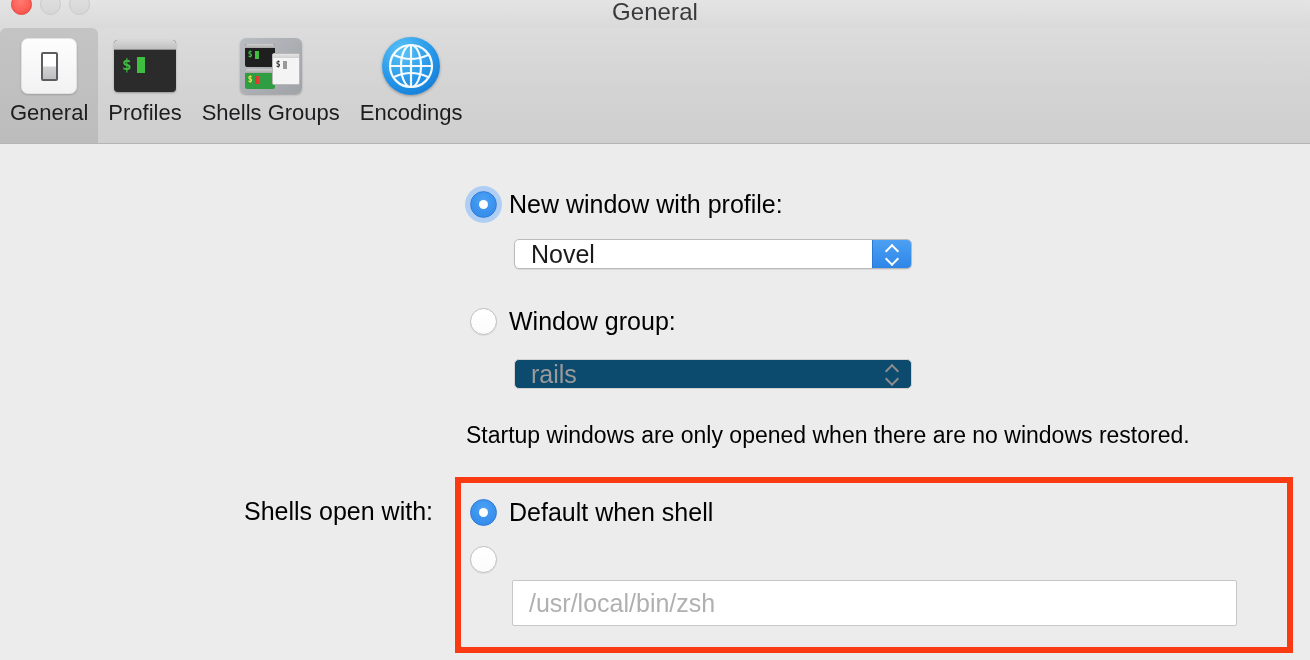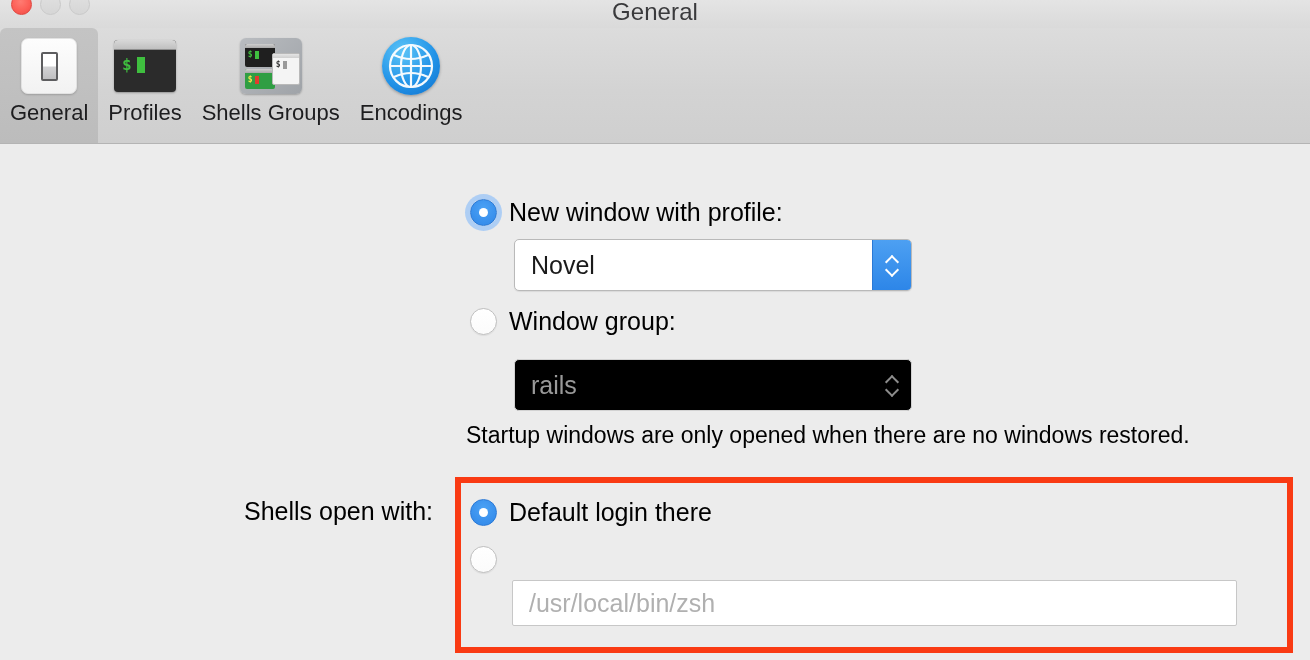--- a/index.html
+++ b/index.html
@@ -268,35 +268,35 @@
     box-shadow: 0 0 0 5px rgba(100,170,255,0.45);
   }
   .radio-text {
     font-size: 25px;
     color: #000;
     white-space: nowrap;
   }
 
   
   .combo {
-    height: 52px;
+    height: 30px;
     border-radius: 5px;
     box-sizing: border-box;
     display: flex;
     align-items: stretch;
     overflow: hidden;
     position: relative;
   }
   .combo.enabled {
     background: #ffffff;
     border: 1px solid #b9b9b9;
     box-shadow: 0 1px 1px rgba(0,0,0,0.08);
   }
   .combo.disabled {
-    background: #000000;
+    background: #0c4a6e;
     border: 1px solid #d2d2d2;
   }
   .combo-value {
     flex: 1;
     display: flex;
     align-items: center;
     padding-left: 16px;
     font-size: 25px;
     color: #1a1a1a;
     white-space: nowrap;
@@ -447,21 +447,21 @@
         </div>
         <div class="tab-label">Encodings</div>
       </div>
 
     </div>
   </div>
 
   <div class="content">
 
 
-    <div class="row radio-line" style="left:470px; top:54px;">
+    <div class="row radio-line" style="left:470px; top:46px;">
       <div class="radio on focused"></div>
       <div class="radio-text">New window with profile:</div>
     </div>
 
     <div class="combo enabled" style="position:absolute; left:514px; top:95px; width:398px;">
       <div class="combo-value">Novel</div>
       <div class="stepper">
         <span class="chev up"></span>
         <span class="chev down"></span>
       </div>
@@ -483,21 +483,21 @@
     <div class="row" style="left:244px; top:353px;">
       <div class="form-label">Shells open with:</div>
     </div>
 
     <div class="row" style="left:466px; top:278px;">
       <div class="hint">Startup windows are only opened when there are no windows restored.</div>
     </div>
 
     <div class="row radio-line" style="left:470px; top:354px;">
       <div class="radio on"></div>
-      <div class="radio-text">Default login there</div>
+      <div class="radio-text">Default when shell</div>
     </div>
 
     <div class="row radio-line" style="left:470px; top:402px;">
       <div class="radio off"></div>
     </div>
 
     <div class="textfield" style="position:absolute; left:512px; top:436px; width:725px;">/usr/local/bin/zsh</div>
 
   </div>
 

